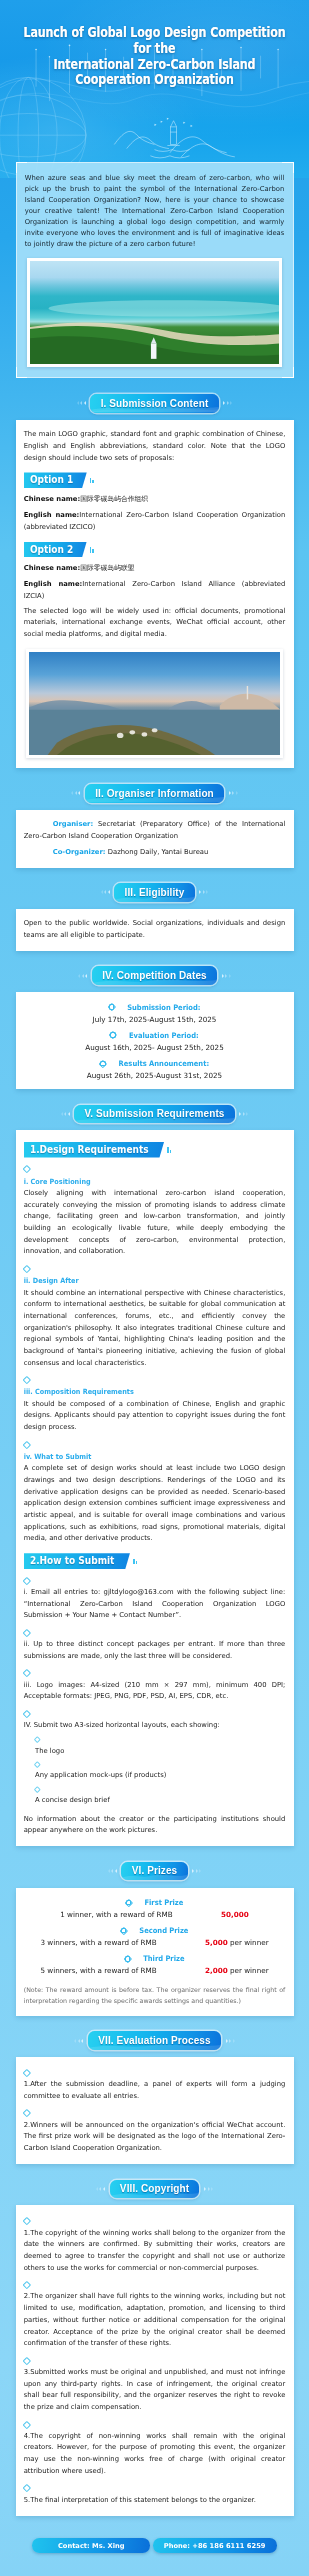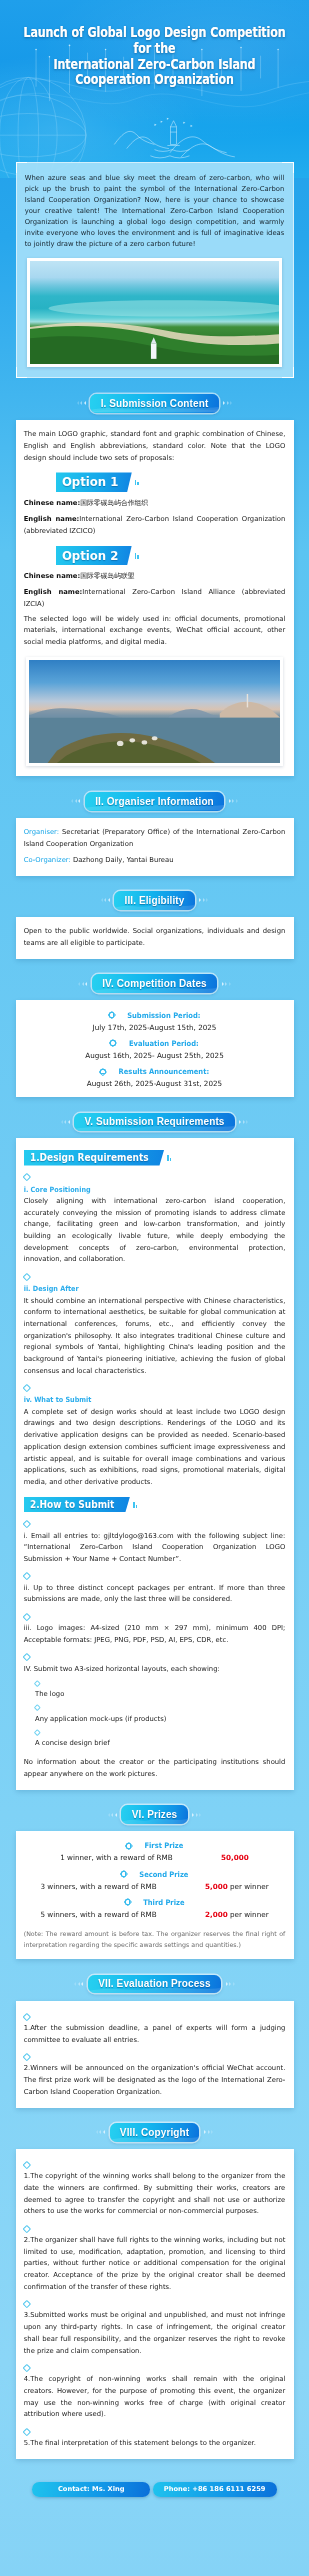--- a/index.html
+++ b/index.html
@@ -87,35 +87,34 @@
   .body-text {
     font-size:6.8px; line-height:1.72; color:#1b1b1b; text-align:justify;
     font-family:"DejaVu Sans","Liberation Sans", sans-serif;
   }
 
   
   .opt-row { display:flex; align-items:center; gap:3.1px; margin:8.2px 0 6.2px; }
   .opt-tag {
     position:relative; display:inline-block; padding:2.1px 13.4px 2.6px 6.2px;
     background:linear-gradient(95deg,#24C8EF 0%,#16A9EA 55%,#1184E2 100%);
-    color:#fff; font-weight:bold; font-size:13px;
+    color:#fff; font-weight:bold; font-size:10px;
     font-family:"DejaVu Sans Condensed","Liberation Sans", sans-serif;
     clip-path:polygon(0 0,100% 0,calc(100% - 4.6px) 100%,0 100%);
     text-shadow:0 0.5px 1px rgba(0,60,110,.4);
-    margin-left:32px;
   }
   .bars { display:flex; align-items:flex-end; gap:1px; height:6.2px; }
   .bars b { display:block; width:1.5px; background:#3fc4f2; }
   .bars b:nth-child(1){height:5.7px}.bars b:nth-child(2){height:3.1px}
 
   
   .kv { font-size:6.8px; line-height:1.72; color:#1b1b1b; margin-top:4.1px;
         font-family:"DejaVu Sans","Liberation Sans", sans-serif; text-align:justify; }
   .kv b { font-weight:bold; color:#111; }
-  .kv .accent { color:#16A5E8; font-weight:normal; }
+  .kv .accent { color:#16A5E8; font-weight:bold;margin-left:29px; }
 
   
   .bullet-line { display:flex; gap:3.6px; margin-top:5.2px;flex-direction:column; }
   .dia {
     flex:0 0 auto; width:5.7px; height:5.7px; margin-top:2.6px;
     border:0.8px solid #4FC6EE; transform:rotate(45deg); border-radius:1px;
   }
   .dia.sm { width:4.6px; height:4.6px; border-color:#6FD2F2; }
   .bullet-line .txt { font-size:6.8px; line-height:1.72; color:#1b1b1b;
     text-align:justify; flex:1; font-family:"DejaVu Sans","Liberation Sans", sans-serif; }
@@ -474,20 +473,27 @@
   </div>
 
   <div class="bullet-line">
     <span class="dia"></span>
     <div class="txt">
       <div class="sub-head">ii. Design After</div>
       <div>It should combine an international perspective with Chinese characteristics, conform to international aesthetics, be suitable for global communication at international conferences, forums, etc., and efficiently convey the organization's philosophy. It also integrates traditional Chinese culture and regional symbols of Yantai, highlighting China's leading position and the background of Yantai's pioneering initiative, achieving the fusion of global consensus and local characteristics.</div>
     </div>
   </div>
 
+  <div class="bullet-line">
+    <span class="dia"></span>
+    <div class="txt">
+      <div class="sub-head">iii. Composition Requirements</div>
+      <div>It should be composed of a combination of Chinese, English and graphic designs. Applicants should pay attention to copyright issues during the font design process.</div>
+    </div>
+  </div>
 
   <div class="bullet-line">
     <span class="dia"></span>
     <div class="txt">
       <div class="sub-head">iv. What to Submit</div>
       <div>A complete set of design works should at least include two LOGO design drawings and two design descriptions. Renderings of the LOGO and its derivative application designs can be provided as needed. Scenario-based application design extension combines sufficient image expressiveness and artistic appeal, and is suitable for overall image combinations and various applications, such as exhibitions, road signs, promotional materials, digital media, and other derivative products.</div>
     </div>
   </div>
 
   <div class="sub-tag-row" style="margin-top:8.2px">

